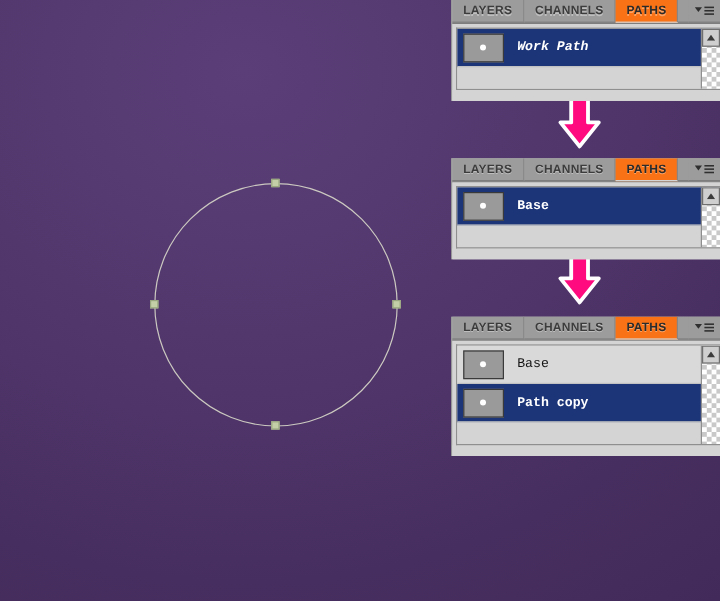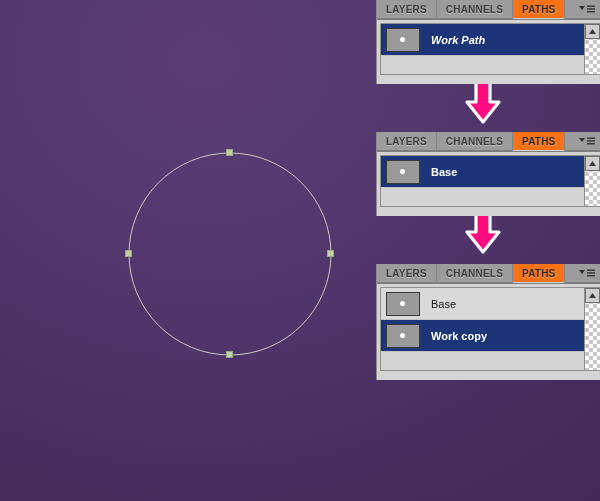--- a/index.html
+++ b/index.html
@@ -101,20 +101,21 @@
     justify-content: center;
     background: #9c9c9c;
     border-bottom: 1px solid #7d7d7d;
     cursor: pointer;
   }
 
   .panel-body {
     position: relative;
     background: #d4d4d4;
     padding: 3px 0 0 0;
+    font-family: Liberation Mono, monospace;
   }
   .list {
     position: relative;
     margin: 0 0 0 3px;
     background: #d4d4d4;
     border: 1px solid #8f8f8f;
     border-right: none;
     overflow: hidden;
   }
   .path-row {
@@ -301,21 +302,21 @@
               <path d="M3.5 0 L7 5 L0 5 Z" fill="#3c3c3c"></path>
             </svg>
           </div>
         </div>
         <div class="path-row">
           <div class="thumb"></div>
           <div class="row-label">Base</div>
         </div>
         <div class="path-row selected">
           <div class="thumb"></div>
-          <div class="row-label bold">Work copy</div>
+          <div class="row-label bold">Path copy</div>
         </div>
         <div class="list-fill"></div>
       </div>
       <div class="panel-footer"></div>
     </div>
   </div>
 
 </div>
 
 </body></html>

